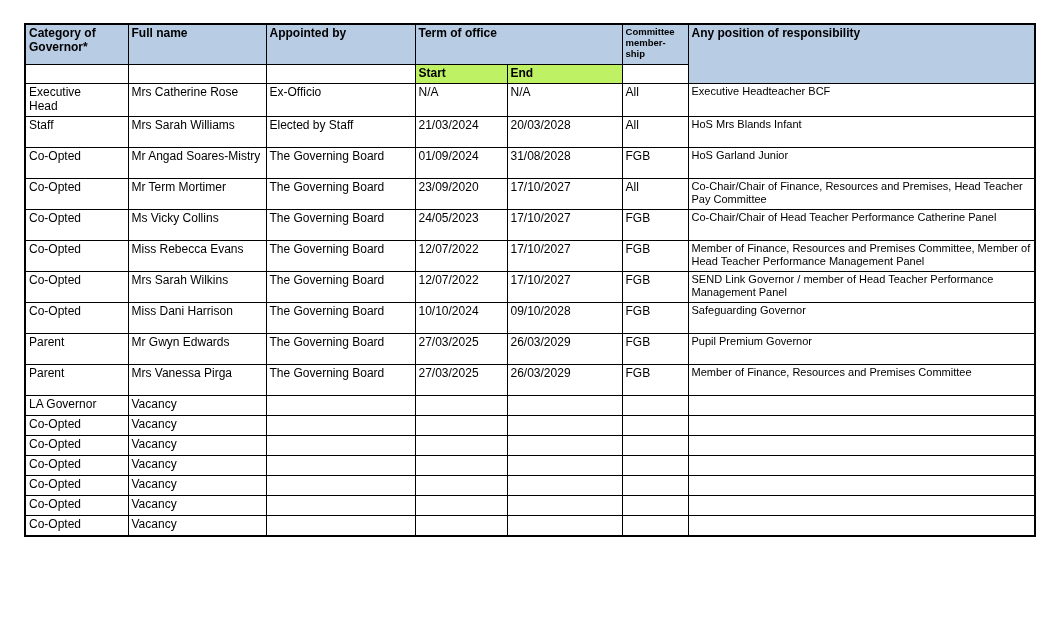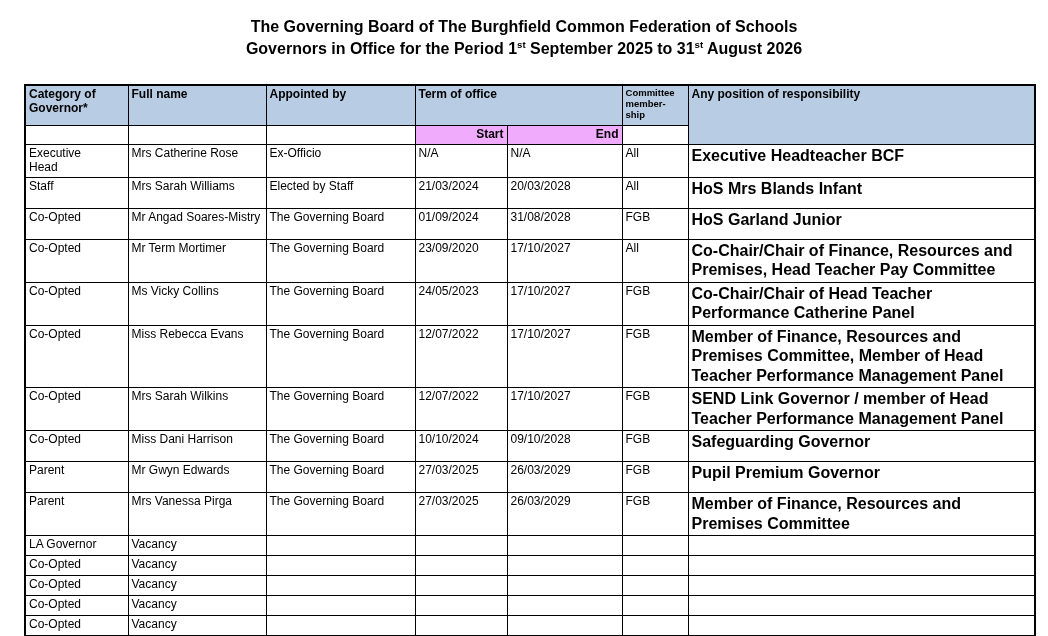--- a/index.html
+++ b/index.html
@@ -55,47 +55,43 @@
   }
   .gov-table tr.hdr1 th { height: 36px; }
   .gov-table th.th-term { }
   .gov-table th.th-committee {
     font-size: 9.5px;
     line-height: 1.18;
     white-space: pre-line;
     margin-top: 24px;
   }
   .gov-table tr.hdr2 th {
-    background: #f0abfc;
-    text-align: right;
+    background: #bef264;
+    text-align: left;
     height: 15px;
   }
   .gov-table tr.hdr2 td {
     background: #ffffff;
     height: 15px;
   }
   .gov-table tr.data td { height: 27px; }
   .gov-table tr.vacancy td { height: 16px; }
   .gov-table td.cat { white-space: pre-line; margin-top: 8px; }
   .gov-table td.c { text-align: left; }
   .gov-table td.resp {
-    font-weight: bold;
-    font-size: 16px;
+    font-weight: normal;
+    font-size: 11px;
     line-height: 1.22;
   }
 </style>
 </head>
 <body>
 
 <div class="page">
 
-  <div class="doc-title">
-    <div>The Governing Board of The Burghfield Common Federation of Schools</div>
-    <div><span>Governors in Office for the Period 1</span><sup>st</sup><span> September 2025 to 31</span><sup>st</sup><span> August 2026</span></div>
-  </div>
 
   <table class="gov-table">
     <colgroup>
       <col style="width:103px">
         <col style="width:138px">
         <col style="width:149px">
       <col style="width:92px">
         <col style="width:115px">
         <col style="width:66px">
         <col style="width:347px">

